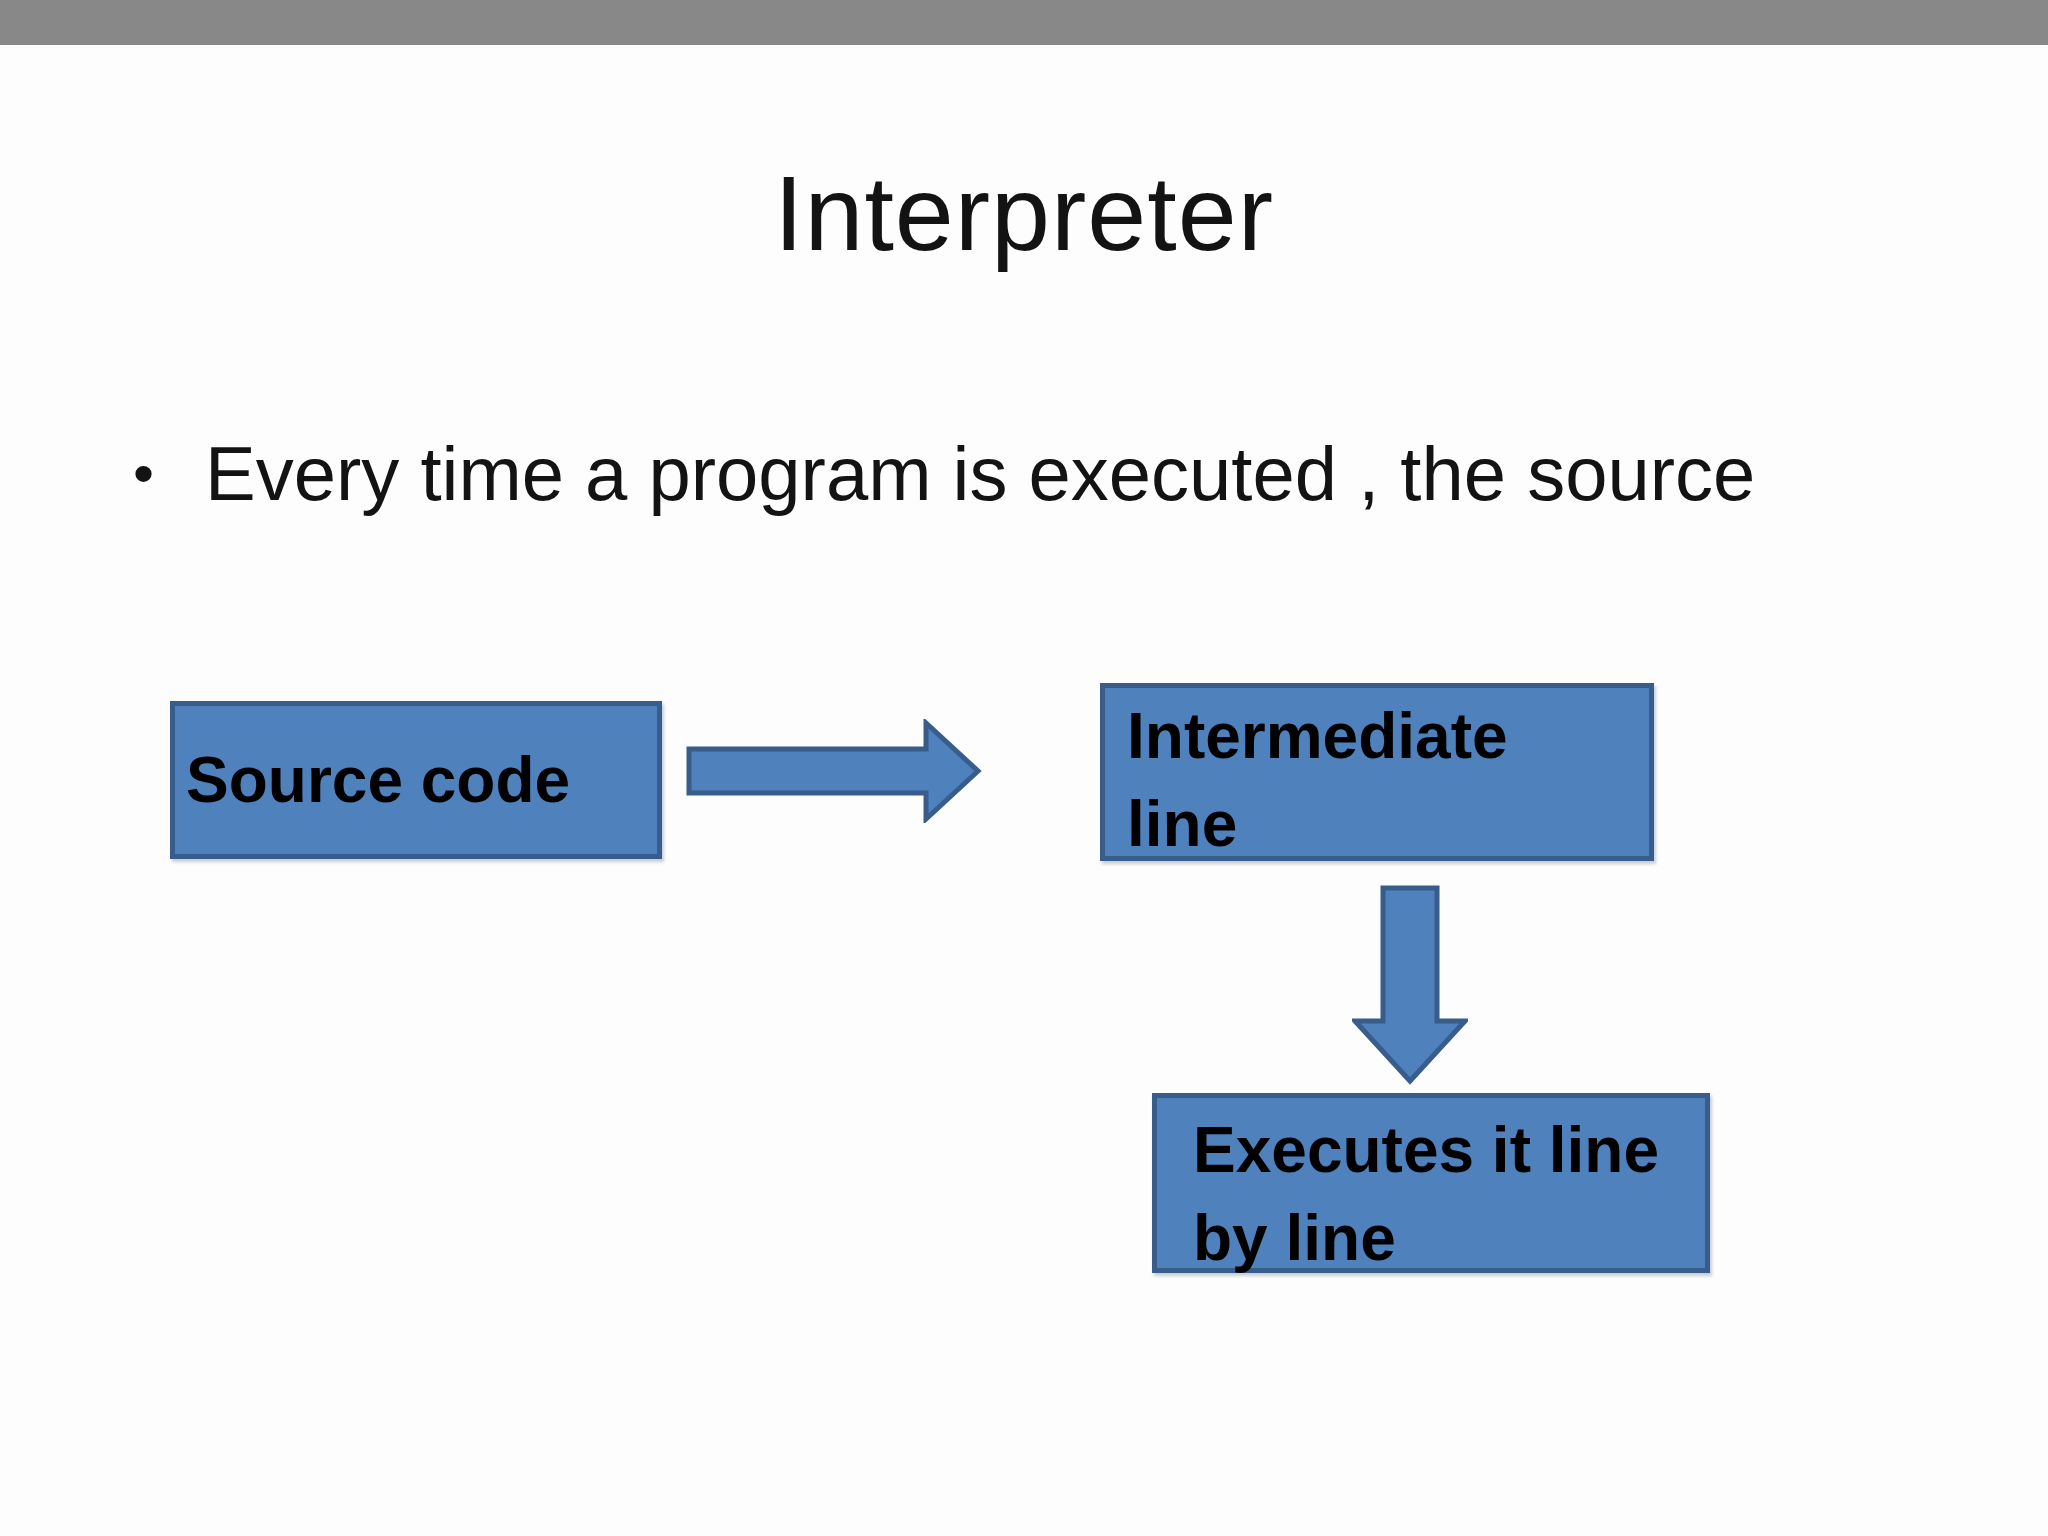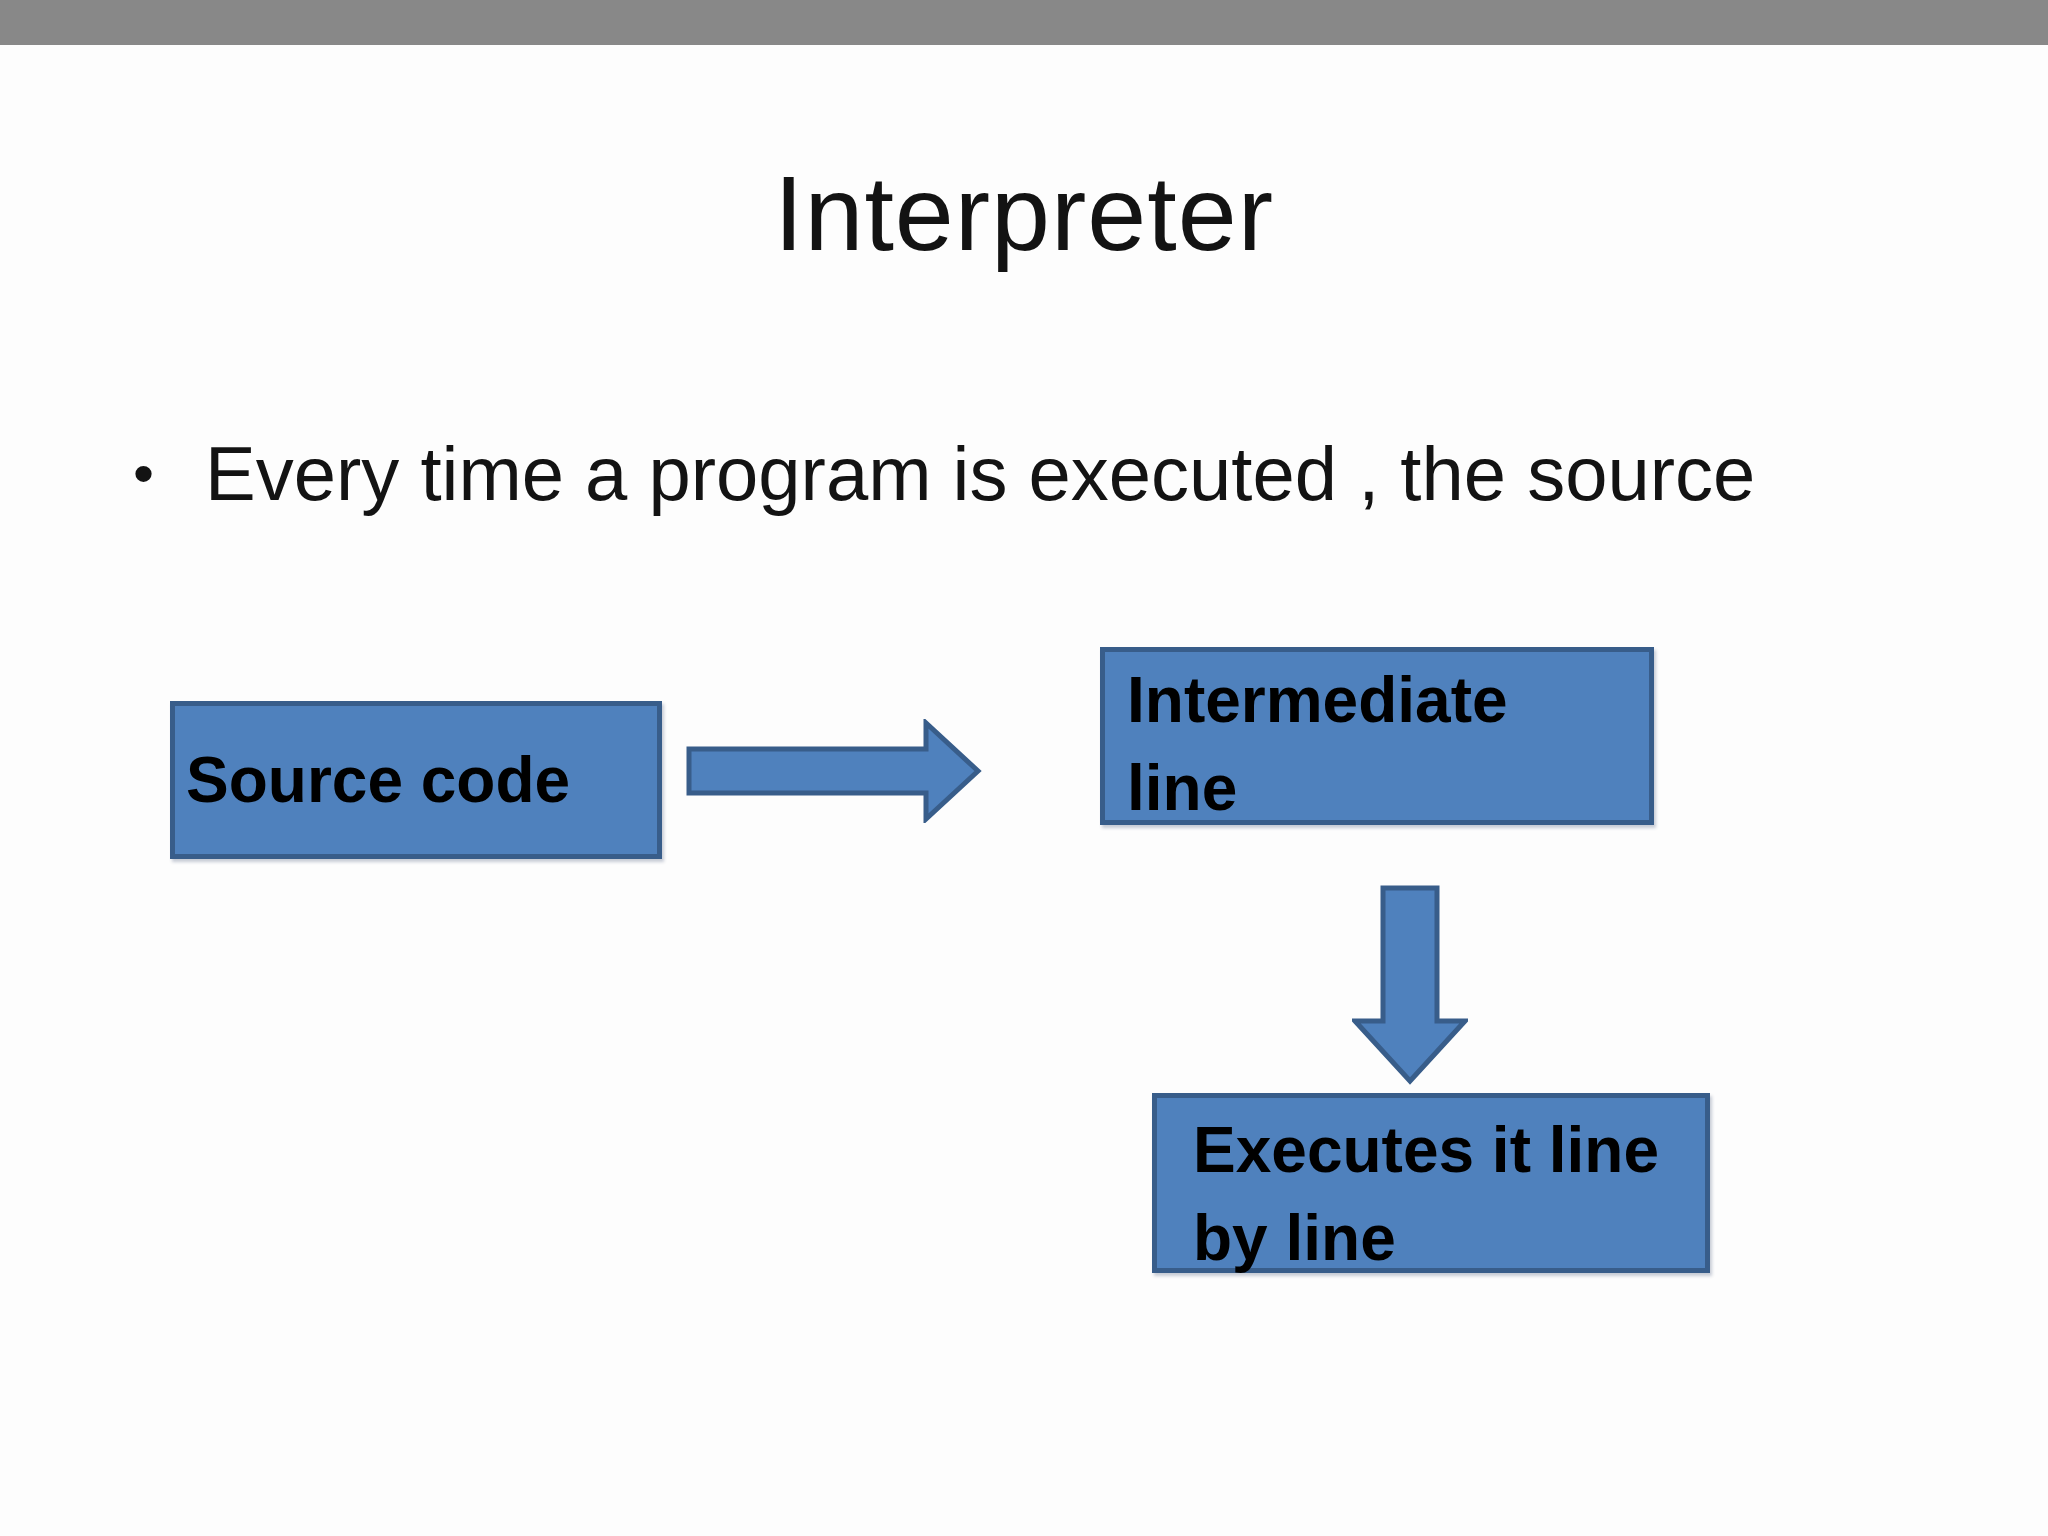--- a/index.html
+++ b/index.html
@@ -56,21 +56,21 @@
     font-weight:700;
     font-size:64px;
     line-height:88px;
   }
   .box-source{
     left:170px;top:656px;width:492px;height:158px;
     display:flex;align-items:center;
     padding-left:11px;
   }
   .box-intermediate{
-    left:1100px;top:602px;width:554px;height:178px;
+    left:1100px;top:638px;width:554px;height:178px;
     padding:4px 0 0 22px;
   }
   .box-executes{
     left:1152px;top:1048px;width:558px;height:180px;
     padding:8px 0 0 36px;
   }
   .box-line{display:block;white-space:nowrap;}
   .arrow{position:absolute;display:block;}
   .arrow-right{left:686px;top:674px;width:296px;height:104px;}
   .arrow-down{left:1352px;top:840px;width:116px;height:200px;}

